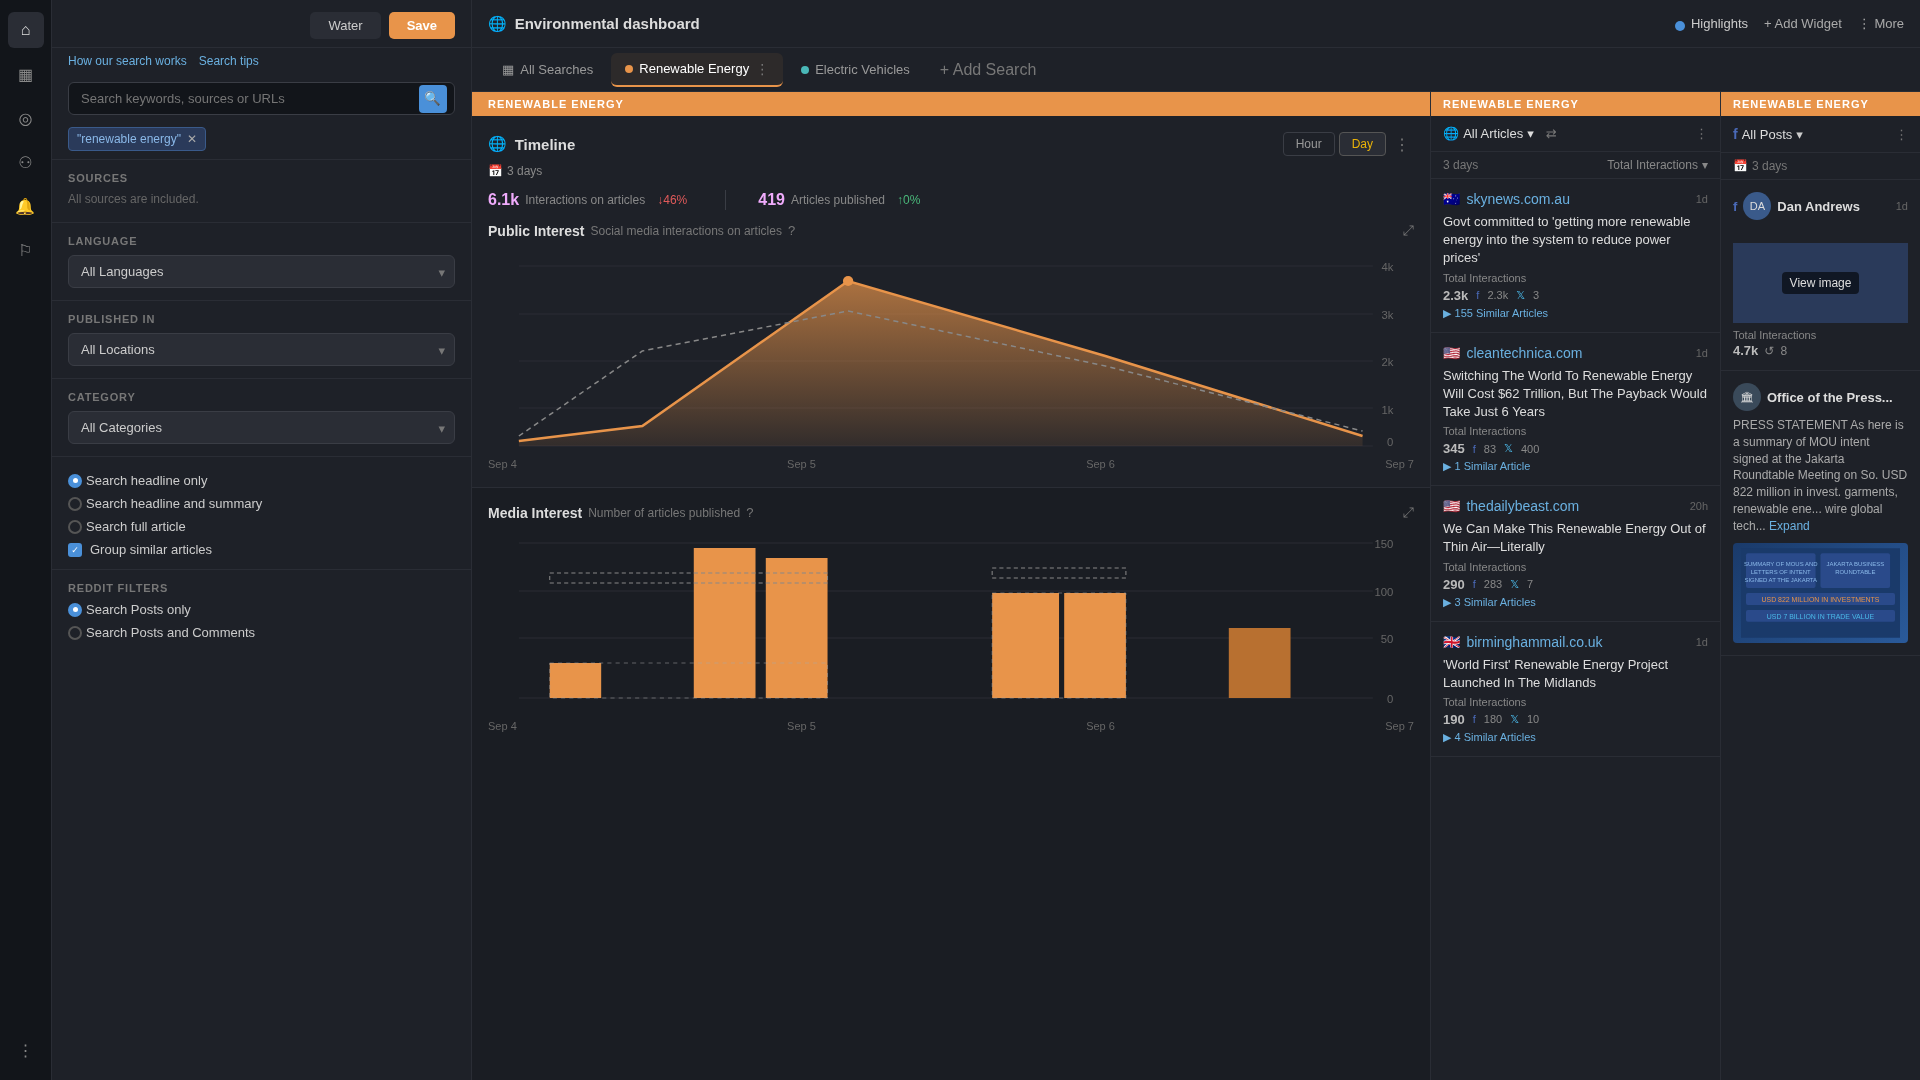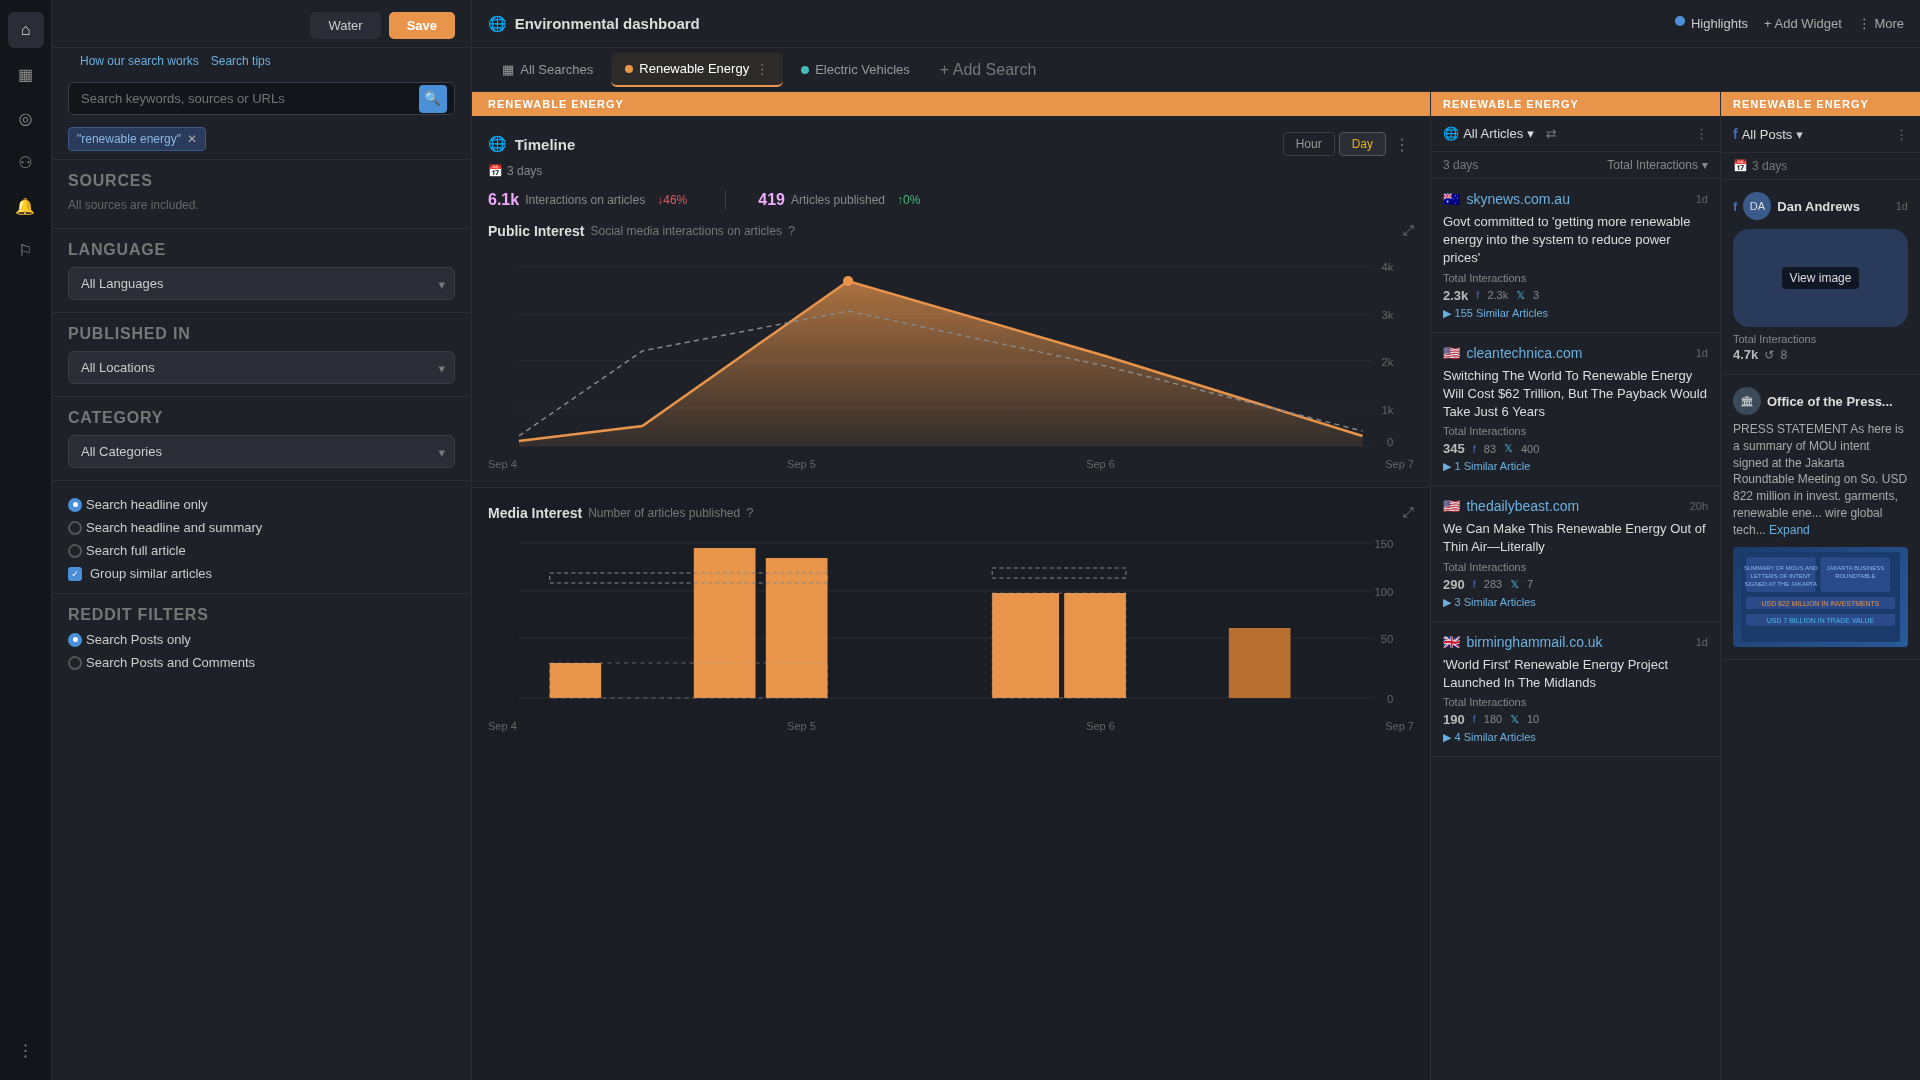--- a/index.html
+++ b/index.html
@@ -39,21 +39,21 @@
       justify-content: flex-end;
       gap: 8px;
       border-bottom: 1px solid #2a2d35;
     }
     .btn-undo, .btn-save {
       padding: 6px 18px; border-radius: 5px; font-size: 13px; cursor: pointer; border: none;
     }
     .btn-undo { background: #2a2d35; color: #ccc; }
     .btn-save { background: #e8944a; color: #fff; font-weight: 600; }
 
-    .search-links { padding: 6px 28px; display: flex; gap: 12px; font-size: 12px; }
+    .search-links { padding: 6px 16px; display: flex; gap: 12px; font-size: 12px; }
     .search-links a { color: #6ab0e0; text-decoration: none; }
 
     .search-input-wrap { padding: 8px 16px; position: relative; }
     .search-input {
       width: 100%; background: #12151a; border: 1px solid #3a3d45; color: #ccc;
       padding: 8px 36px 8px 12px; border-radius: 6px; font-size: 13px; outline: none;
     }
     .search-icon-btn {
       position: absolute; right: 24px; top: 50%; transform: translateY(-50%);
       background: #4a90d9; border: none; border-radius: 4px; color: #fff;
@@ -62,21 +62,21 @@
 
     .tag-row { padding: 4px 16px 8px; }
     .tag {
       display: inline-flex; align-items: center; gap: 6px;
       background: #2a3a5a; color: #8ab8e8; border: 1px solid #3a5a8a;
       border-radius: 4px; padding: 4px 8px; font-size: 12px;
     }
     .tag .remove { cursor: pointer; color: #aaa; }
 
     .filter-section { padding: 12px 16px; border-top: 1px solid #2a2d35; }
-    .filter-label { font-size: 16px; font-weight: 700; color: #777; letter-spacing: 0.8px; margin-bottom: 8px; }
+    .filter-label { font-size: 11px; font-weight: 700; color: #777; letter-spacing: 0.8px; margin-bottom: 8px; }
     .filter-note { font-size: 12px; color: #666; margin-bottom: 4px; }
 
     .select-wrap { position: relative; margin-top: 4px; }
     .select-wrap select {
       width: 100%; background: #2a2d35; border: 1px solid #3a3d45; color: #ccc;
       padding: 8px 32px 8px 12px; border-radius: 6px; font-size: 13px; appearance: none; cursor: pointer; outline: none;
     }
     .select-arrow {
       position: absolute; right: 10px; top: 50%; transform: translateY(-50%); color: #777; pointer-events: none;
     }
@@ -101,21 +101,21 @@
     .main-content { flex: 1; display: flex; flex-direction: column; overflow: hidden; }
 
     
     .header-bar {
       height: 48px; background: #1e2128; border-bottom: 1px solid #2a2d35;
       display: flex; align-items: center; padding: 0 16px; gap: 16px;
     }
     .header-title { font-size: 15px; font-weight: 600; color: #ddd; display: flex; align-items: center; gap: 8px; }
     .header-actions { margin-left: auto; display: flex; align-items: center; gap: 16px; }
     .highlights-btn {
-      display: flex; align-items: flex-start; gap: 6px; background: transparent;
+      display: flex; align-items: flex-end; gap: 6px; background: transparent;
       border: none; color: #ccc; cursor: pointer; font-size: 13px;
     }
     .highlights-btn .dot { width: 10px; height: 10px; background: #4a90d9; border-radius: 50%; }
     .add-widget-btn {
       display: flex; align-items: center; gap: 4px; color: #aaa; cursor: pointer; font-size: 13px;
       background: none; border: none;
     }
     .more-btn { color: #aaa; cursor: pointer; font-size: 13px; background: none; border: none; }
 
     
@@ -214,21 +214,21 @@
     .social-panel-header {
       background: #e8944a; color: #fff; font-size: 11px; font-weight: 700;
       letter-spacing: 1px; padding: 6px 12px;
     }
     .social-post { padding: 12px; border-bottom: 1px solid #2a2d35; }
     .post-author-row { display: flex; align-items: center; gap: 6px; margin-bottom: 6px; }
     .post-avatar { width: 28px; height: 28px; border-radius: 50%; background: #3a5a8a; display: flex; align-items: center; justify-content: center; font-size: 11px; color: #ddd; }
     .post-author { font-size: 13px; color: #ddd; font-weight: 600; }
     .post-time { font-size: 11px; color: #666; margin-left: auto; }
     .post-text { font-size: 12px; color: #aaa; line-height: 1.4; margin-bottom: 8px; }
-    .post-image { width: 100%; height: 98px; background: #2a3a5a; border-radius: 16px; margin-top: 9px; overflow: hidden; display: flex; align-items: center; justify-content: center; }
+    .post-image { width: 100%; height: 80px; background: #2a3a5a; border-radius: 0; margin-top: 23px; overflow: hidden; display: flex; align-items: center; justify-content: center; }
     .view-image-btn { background: rgba(0,0,0,0.6); color: #ddd; font-size: 12px; padding: 4px 8px; border-radius: 4px; border: none; cursor: pointer; }
     .post-interactions { font-size: 11px; color: #888; margin-top: 6px; }
     .post-int-val { font-size: 13px; color: #bbb; font-weight: 600; }
     .office-avatar { background: #3a4a5a; }
 
     .press-text { font-size: 12px; color: #aaa; line-height: 1.4; }
     .press-image { width: 100%; height: 100px; background: #2a3a4a; border-radius: 4px; margin-top: 8px; display: flex; align-items: center; justify-content: center; overflow: hidden; }
     .press-img-inner { width: 100%; height: 100%; background: linear-gradient(135deg, #1a3a6a, #2a5a9a); display: flex; align-items: center; justify-content: center; font-size: 10px; color: #8ab; text-align: center; padding: 8px; }
 
     ::-webkit-scrollbar { width: 4px; }

